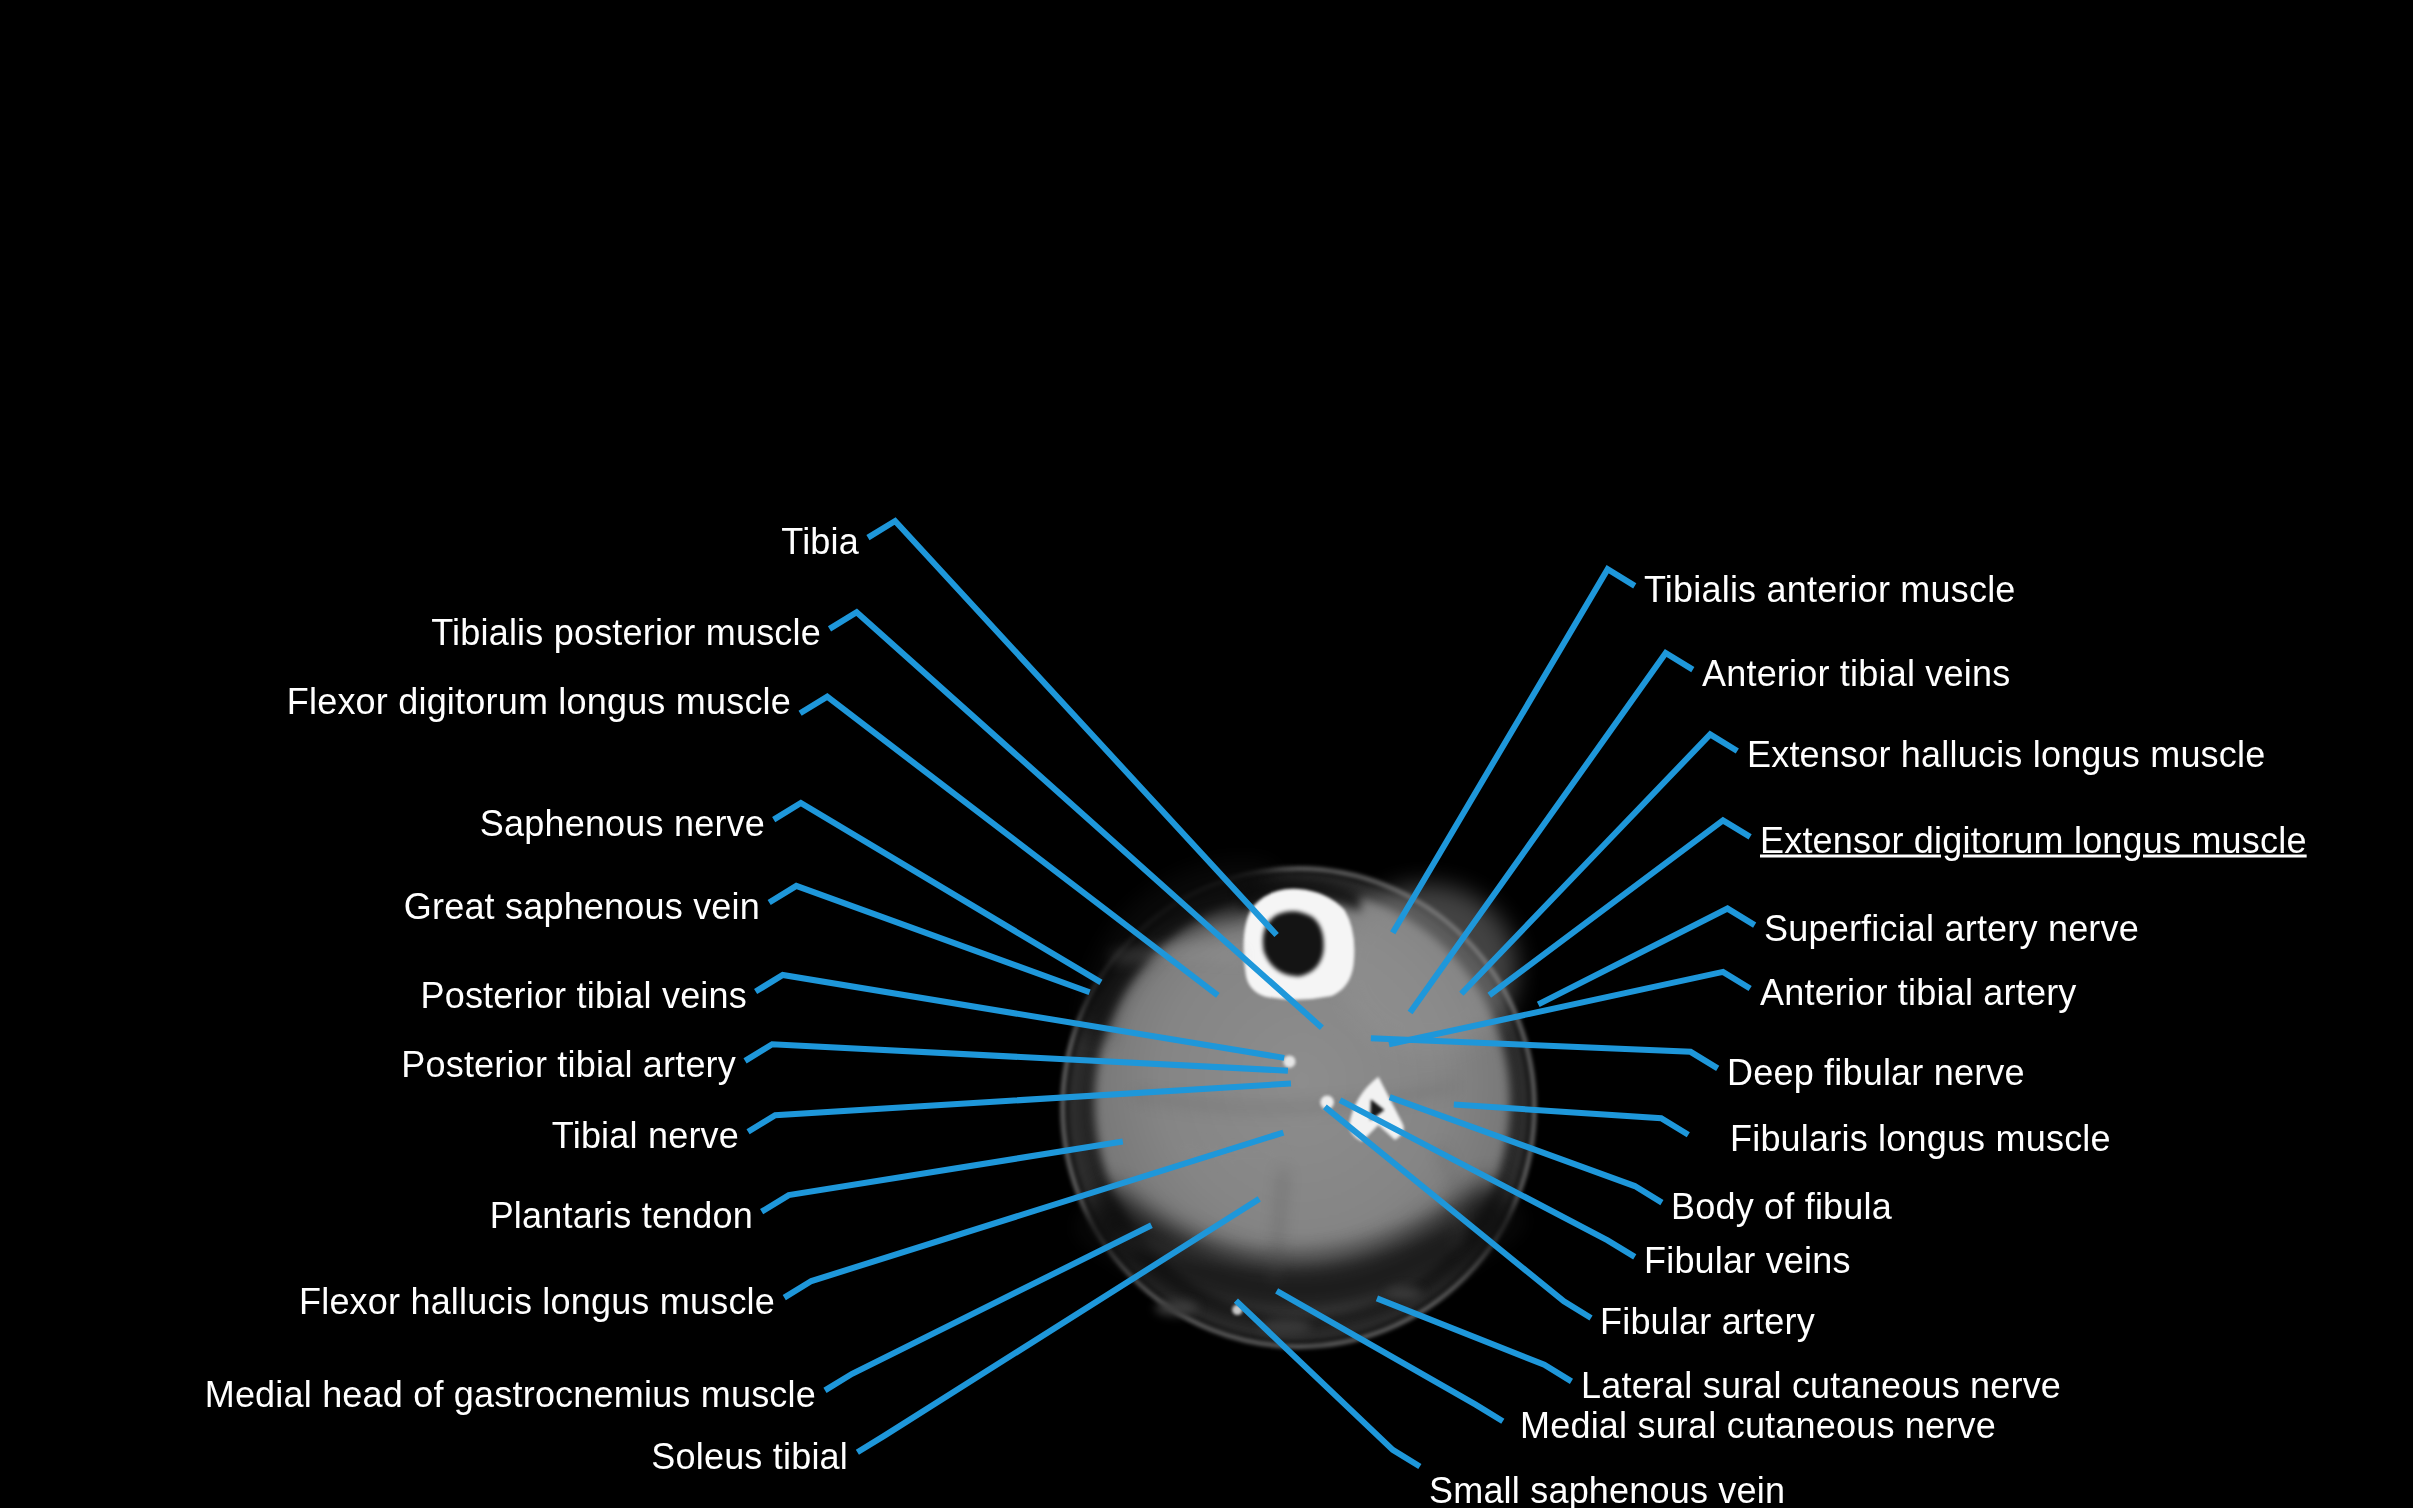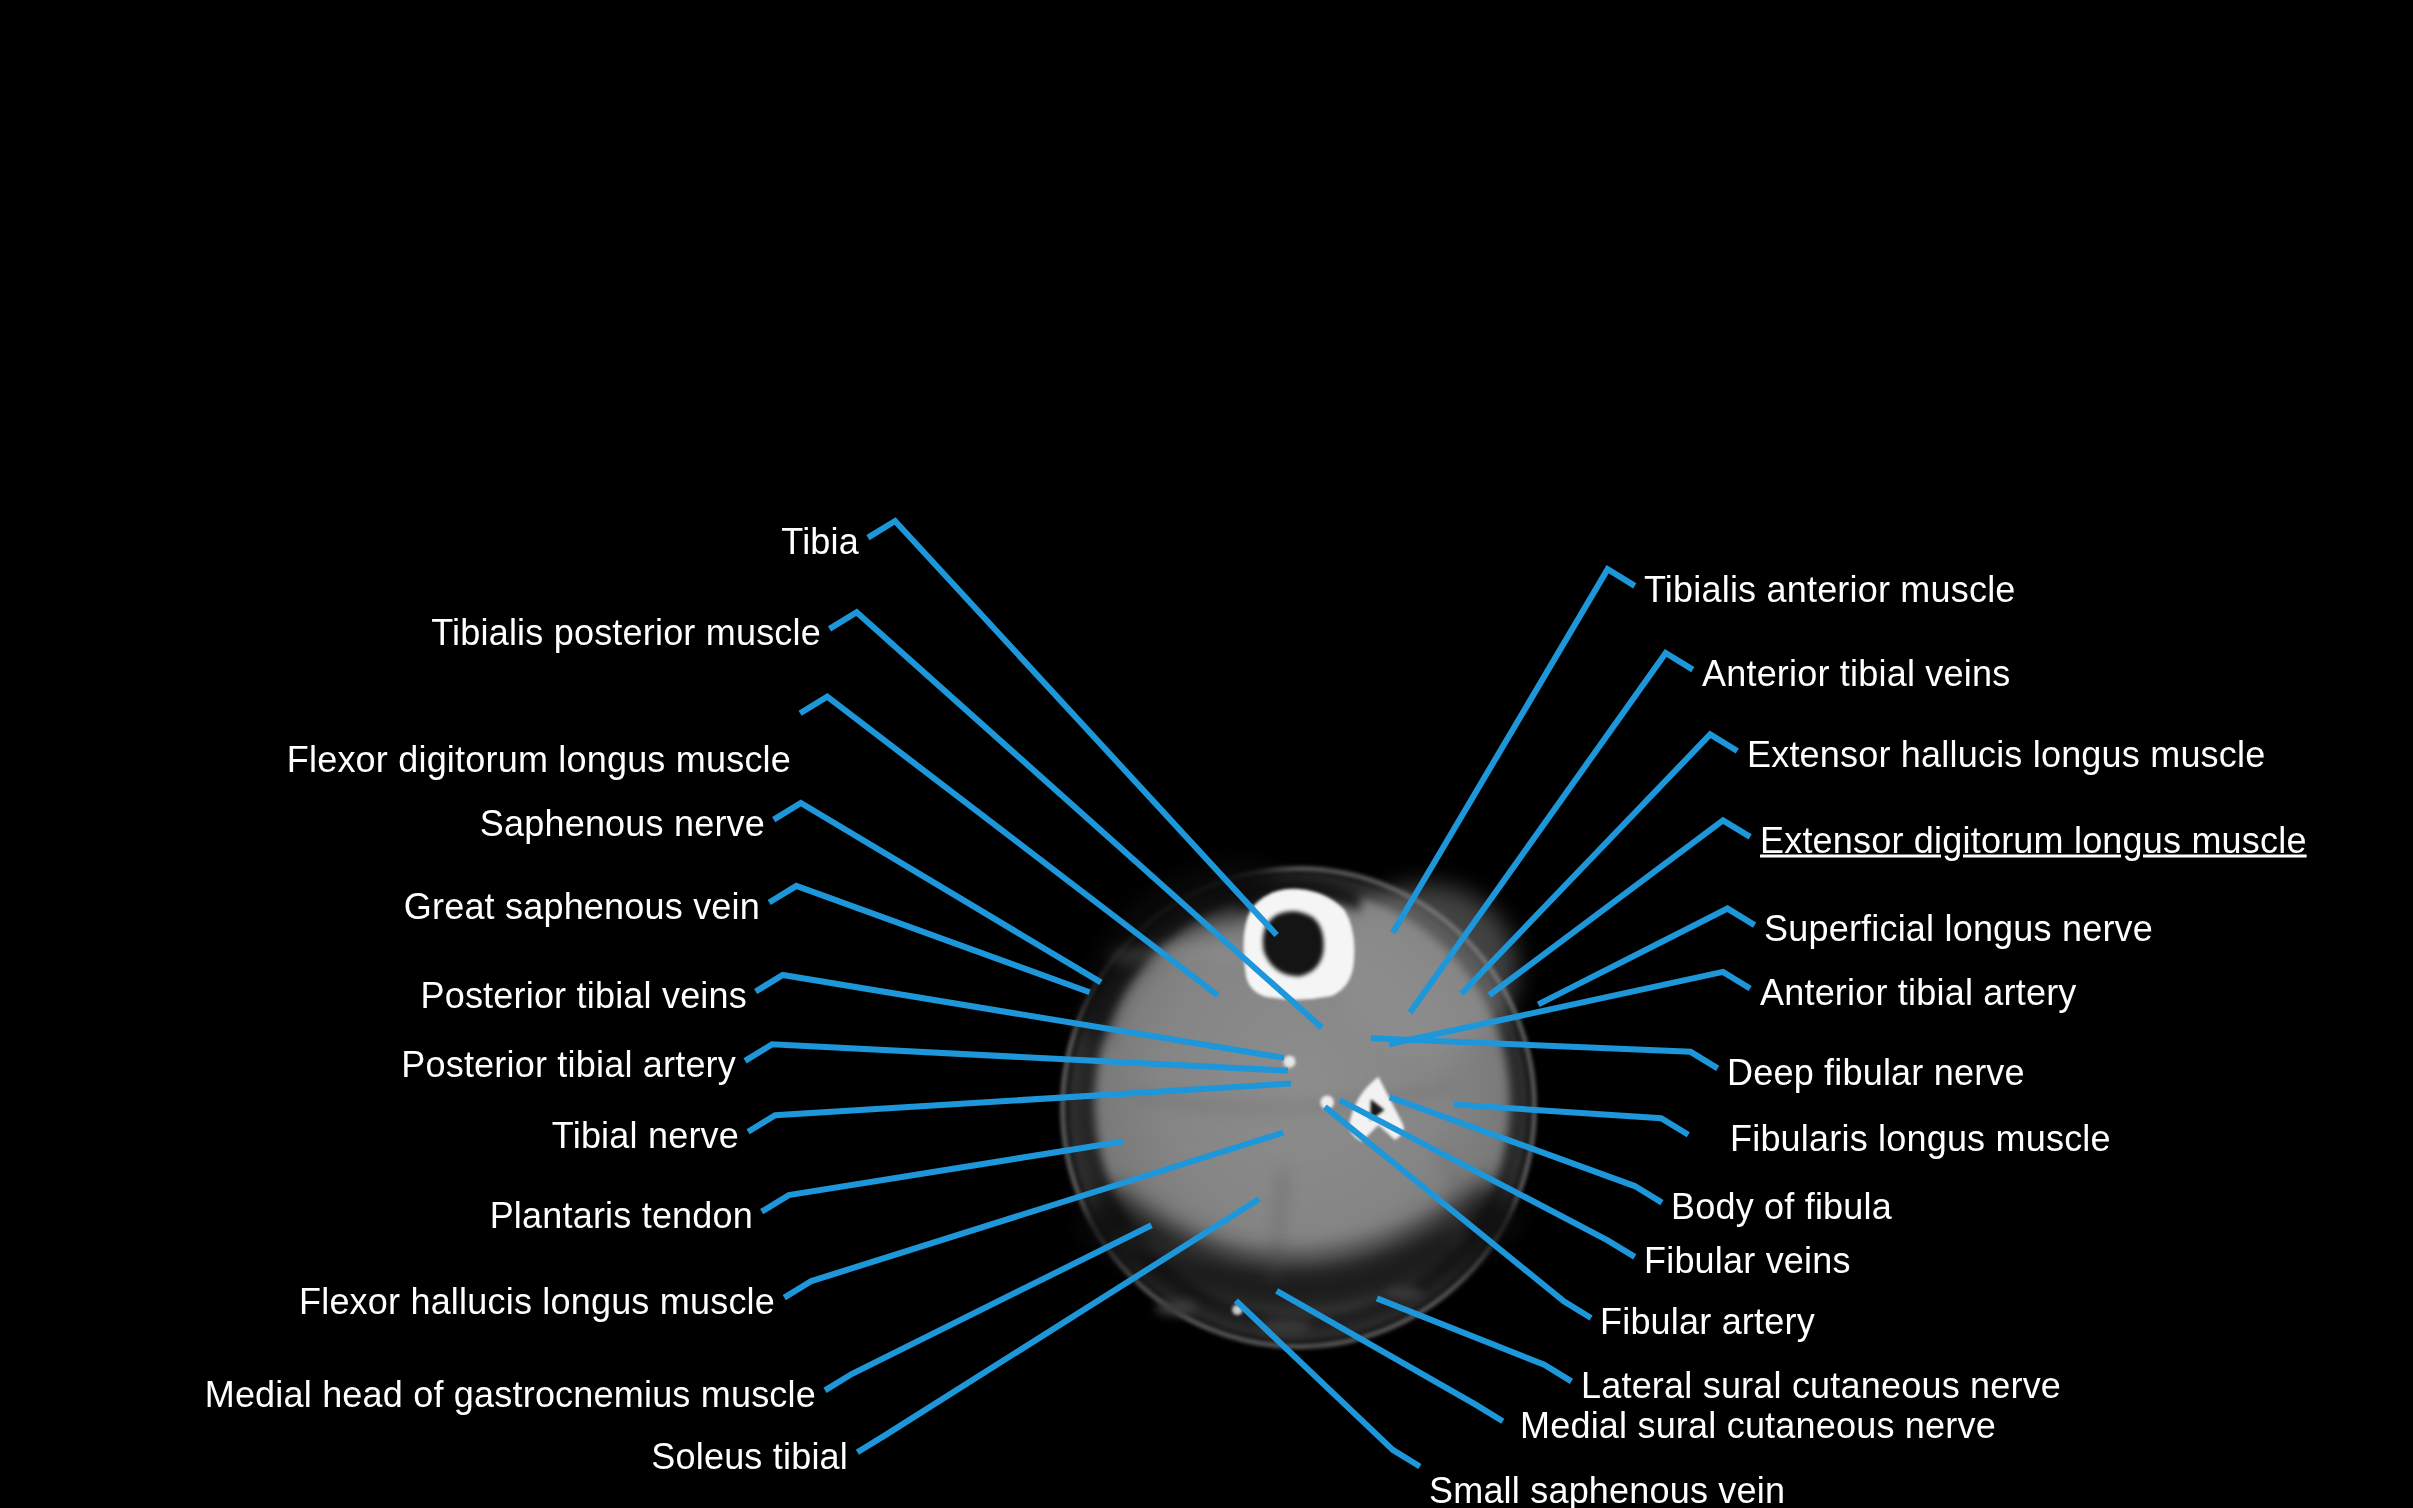--- a/index.html
+++ b/index.html
@@ -119,35 +119,35 @@
         <polyline points="2110,1748 2074,1726 1757,1468" fill="none" stroke="#1E97DA" stroke-width="8" stroke-linejoin="miter" stroke-linecap="butt"></polyline>
         <polyline points="2084,1832 2048,1810 1826,1722" fill="none" stroke="#1E97DA" stroke-width="8" stroke-linejoin="miter" stroke-linecap="butt"></polyline>
         <polyline points="1993,1885 1957,1863 1693,1712" fill="none" stroke="#1E97DA" stroke-width="8" stroke-linejoin="miter" stroke-linecap="butt"></polyline>
         <polyline points="1883,1945 1847,1923 1639,1725" fill="none" stroke="#1E97DA" stroke-width="8" stroke-linejoin="miter" stroke-linecap="butt"></polyline>
       </g>
   </svg>
 
   <div id="labels">
       <div class="anat-label align-right" style="left: 859px; top: 541px;">Tibia</div>
       <div class="anat-label align-right" style="left: 821px; top: 632px;">Tibialis posterior muscle</div>
-      <div class="anat-label align-right" style="left: 791px; top: 759px;">Flexor digitorum longus muscle</div>
+      <div class="anat-label align-right" style="left: 791px; top: 701px;">Flexor digitorum longus muscle</div>
       <div class="anat-label align-right" style="left: 765px; top: 823px;">Saphenous nerve</div>
       <div class="anat-label align-right" style="left: 760px; top: 906px;">Great saphenous vein</div>
       <div class="anat-label align-right" style="left: 747px; top: 995px;">Posterior tibial veins</div>
       <div class="anat-label align-right" style="left: 736px; top: 1064px;">Posterior tibial artery</div>
       <div class="anat-label align-right" style="left: 739px; top: 1135px;">Tibial nerve</div>
       <div class="anat-label align-right" style="left: 753px; top: 1215px;">Plantaris tendon</div>
       <div class="anat-label align-right" style="left: 775px; top: 1301px;">Flexor hallucis longus muscle</div>
       <div class="anat-label align-right" style="left: 816px; top: 1394px;">Medial head of gastrocnemius muscle</div>
       <div class="anat-label align-right" style="left: 848px; top: 1456px;">Soleus tibial</div>
       <div class="anat-label align-left" style="left: 1644px; top: 589px;">Tibialis anterior muscle</div>
       <div class="anat-label align-left" style="left: 1702px; top: 673px;">Anterior tibial veins</div>
       <div class="anat-label align-left" style="left: 1747px; top: 754px;">Extensor hallucis longus muscle</div>
       <div class="anat-label align-left" style="left: 1760px; top: 840px; text-decoration: underline;">Extensor digitorum longus muscle</div>
-      <div class="anat-label align-left" style="left: 1764px; top: 928px;">Superficial longus nerve</div>
+      <div class="anat-label align-left" style="left: 1764px; top: 928px;">Superficial artery nerve</div>
       <div class="anat-label align-left" style="left: 1760px; top: 992px;">Anterior tibial artery</div>
       <div class="anat-label align-left" style="left: 1727px; top: 1072px;">Deep fibular nerve</div>
       <div class="anat-label align-left" style="left: 1698px; top: 1138px; margin-left: 32px;">Fibularis longus muscle</div>
       <div class="anat-label align-left" style="left: 1671px; top: 1206px;">Body of fibula</div>
       <div class="anat-label align-left" style="left: 1644px; top: 1260px;">Fibular veins</div>
       <div class="anat-label align-left" style="left: 1600px; top: 1321px;">Fibular artery</div>
       <div class="anat-label align-left" style="left: 1581px; top: 1385px;">Lateral sural cutaneous nerve</div>
       <div class="anat-label align-left" style="left: 1512px; top: 1425px; margin-left: 8px;">Medial sural cutaneous nerve</div>
       <div class="anat-label align-left" style="left: 1429px; top: 1470px; margin-top: 20px;">Small saphenous vein</div>
     </div>

